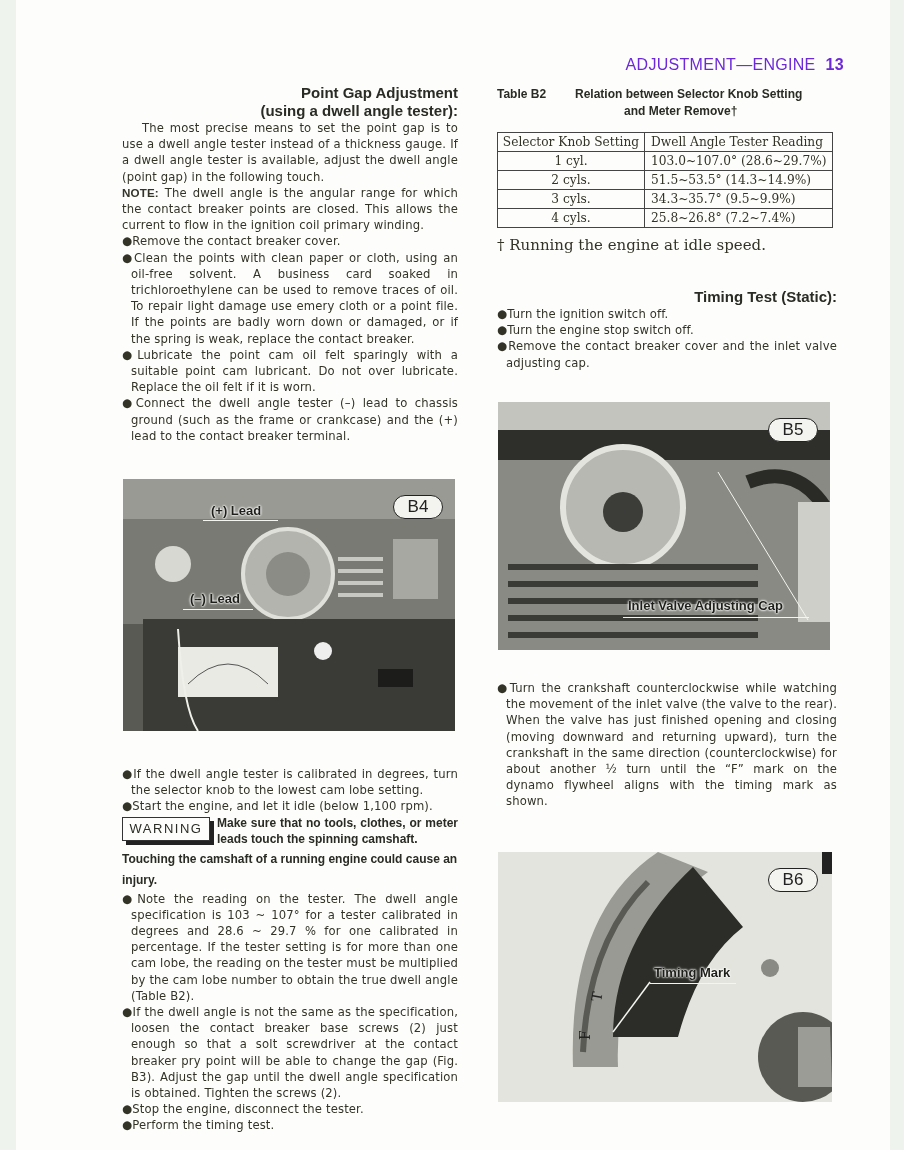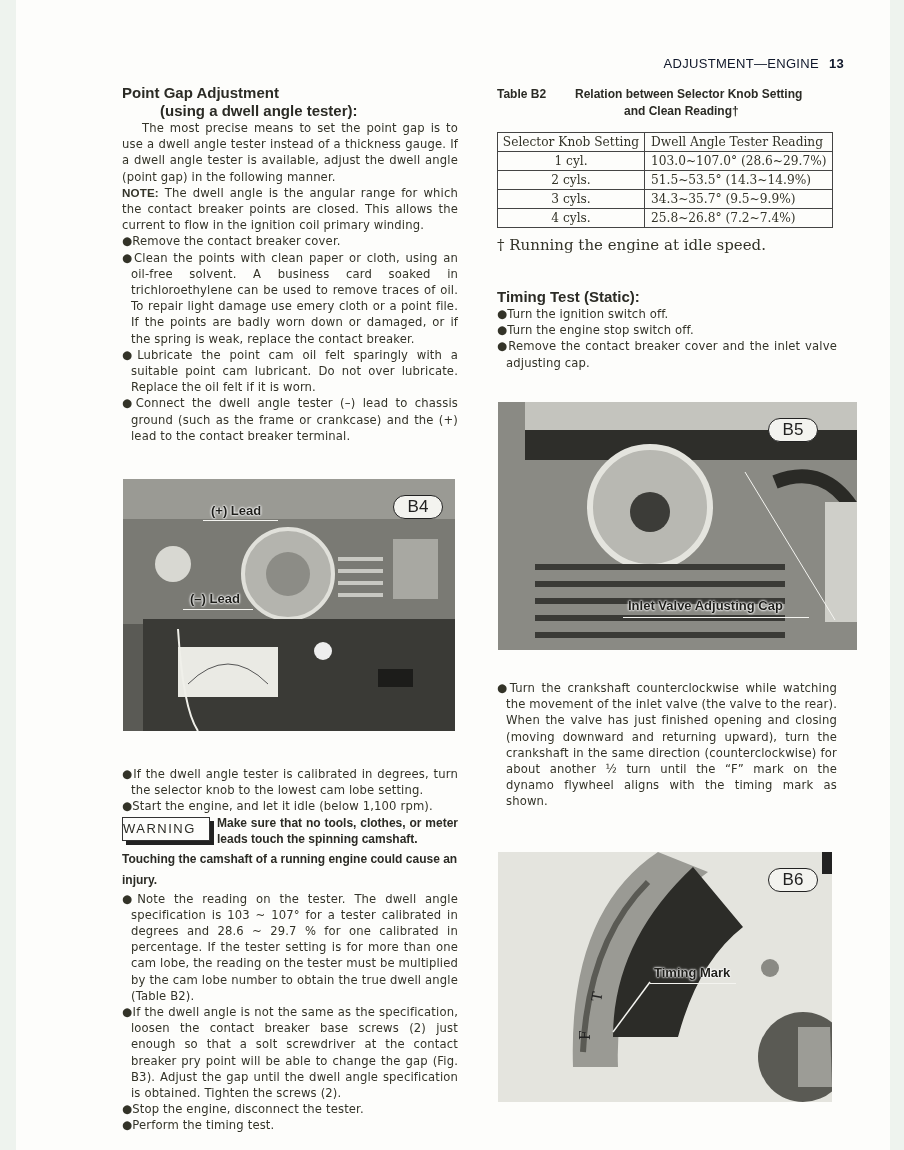--- a/index.html
+++ b/index.html
@@ -7,30 +7,30 @@
       width: 904px; height: 1150px; position: relative; overflow: hidden;
       background: #fdfdfb;
       font-family: "DejaVu Sans", sans-serif;
       color: #2a2a22;
     }
     .edge-left { position: absolute; left: 0; top: 0; width: 16px; height: 1150px; background: #eef3ee; }
     .edge-right { position: absolute; left: 890px; top: 0; width: 14px; height: 1150px; background: #eef3ee; }
 
     .running-head {
       position: absolute; left: 600px; top: 56px; width: 244px; text-align: right;
-      font-family: "Liberation Sans", sans-serif; font-size: 13px; letter-spacing: 0.3px; color: #0f172a;
+      font-family: "Liberation Sans", sans-serif; font-size: 16px; letter-spacing: 0.3px; color: #6d28d9;
     }
     .running-head .pg { font-weight: bold; margin-left: 10px; }
 
     .col { position: absolute; }
     .col-left { left: 122px; width: 336px; }
     .col-right { left: 497px; width: 340px; }
 
     .h-title {
-      font-family: "Liberation Sans", sans-serif; font-weight: bold; font-size: 15px; color: #2b2b25; margin: 0; line-height: 18px;
+      font-family: "Liberation Sans", sans-serif; font-weight: bold; font-size: 15px; color: #2b2b25; margin: 0; line-height: 18px; text-align: right;
     }
     .h-sub { padding-left: 38px; }
 
     .p {
       font-family: "DejaVu Sans", sans-serif; font-size: 11.6px; line-height: 16.2px;
       text-align: justify; margin: 0; color: #333328; letter-spacing: 0.15px;
     }
     .indent { text-indent: 20px; }
     .bullet { padding-left: 9px; text-indent: -9px; }
     .note-label { font-weight: bold; font-family: "Liberation Sans", sans-serif; }
@@ -65,21 +65,21 @@
     }
     table.spec td.c1, table.spec th.c1 { width: 138px; text-align: center; }
     table.spec td.c2, table.spec th.c2 { text-align: left; padding-left: 6px; }
 
     .footnote { font-family: "DejaVu Serif", serif; font-size: 15px; color: #333328; margin-top: 8px; }
 
     .warning-row { position: relative; height: 34px; }
     .warning-box {
       position: absolute; left: 0; top: 2px; width: 86px; height: 22px; border: 1.5px solid #333;
       box-shadow: 4px 4px 0 #222; font-family: "Liberation Sans", sans-serif; font-size: 13px;
-      letter-spacing: 1.5px; text-align: left; line-height: 22px; background: #fdfdfb; color: #2b2b25;
+      letter-spacing: 1.5px; text-align: center; line-height: 22px; background: #fdfdfb; color: #2b2b25;
     }
     .warning-text {
       position: absolute; left: 95px; top: 0; right: 0; font-family: "Liberation Sans", sans-serif;
       font-weight: bold; font-size: 12px; line-height: 16px; text-align: justify; color: #2b2b25;
     }
     .warning-cont {
       font-family: "Liberation Sans", sans-serif; font-weight: bold; font-size: 12px; line-height: 21px; color: #2b2b25; margin: 0;
     }
   </style>
 </head>
@@ -88,21 +88,21 @@
 <div class="edge-left"></div>
 <div class="edge-right"></div>
 
 <div class="running-head">
   <span>ADJUSTMENT—ENGINE</span><span class="pg">13</span>
 </div>
 
 <div class="col col-left" style="top:84px;">
   <h2 class="h-title">Point Gap Adjustment</h2>
   <h3 class="h-title h-sub">(using a dwell angle tester):</h3>
-  <p class="p indent">The most precise means to set the point gap is to use a dwell angle tester instead of a thickness gauge. If a dwell angle tester is available, adjust the dwell angle (point gap) in the following manner.</p>
+  <p class="p indent">The most precise means to set the point gap is to use a dwell angle tester instead of a thickness gauge. If a dwell angle tester is available, adjust the dwell angle (point gap) in the following touch.</p>
   <p class="p"><span class="note-label">NOTE:</span><span> The dwell angle is the angular range for which the contact breaker points are closed. This allows the current to flow in the ignition coil primary winding.</span></p>
   <p class="p bullet">●Remove the contact breaker cover.</p>
   <p class="p bullet">●Clean the points with clean paper or cloth, using an oil-free solvent. A business card soaked in trichloroethylene can be used to remove traces of oil. To repair light damage use emery cloth or a point file. If the points are badly worn down or damaged, or if the spring is weak, replace the contact breaker.</p>
   <p class="p bullet">●Lubricate the point cam oil felt sparingly with a suitable point cam lubricant. Do not over lubricate. Replace the oil felt if it is worn.</p>
   <p class="p bullet">●Connect the dwell angle tester (–) lead to chassis ground (such as the frame or crankcase) and the (+) lead to the contact breaker terminal.</p>
 </div>
 
 <div class="fig" style="left:123px; top:479px; width:332px; height:252px; background:#5a5a55;">
   <svg width="332" height="252" viewBox="0 0 332 252">
     <rect x="0" y="0" width="332" height="145" fill="#7a7a74"></rect>
@@ -141,21 +141,21 @@
   <p class="warning-cont">Touching the camshaft of a running engine could cause an injury.</p>
   <p class="p bullet">●Note the reading on the tester. The dwell angle specification is 103 ~ 107° for a tester calibrated in degrees and 28.6 ~ 29.7 % for one calibrated in percentage. If the tester setting is for more than one cam lobe, the reading on the tester must be multiplied by the cam lobe number to obtain the true dwell angle (Table B2).</p>
   <p class="p bullet">●If the dwell angle is not the same as the specification, loosen the contact breaker base screws (2) just enough so that a solt screwdriver at the contact breaker pry point will be able to change the gap (Fig. B3). Adjust the gap until the dwell angle specification is obtained. Tighten the screws (2).</p>
   <p class="p bullet">●Stop the engine, disconnect the tester.</p>
   <p class="p bullet">●Perform the timing test.</p>
 </div>
 
 <div class="col col-right" style="top:86px;">
   <div class="table-caption">
     <div><span class="lbl">Table B2</span><span>Relation between Selector Knob Setting</span></div>
-    <div class="l2">and Clean Reading†</div>
+    <div class="l2">and Meter Remove†</div>
   </div>
   <table class="spec">
     <tbody>
         <tr>
       <th class="c1">Selector Knob Setting</th>
       <th class="c2">Dwell Angle Tester Reading</th>
     </tr>
     <tr>
       <td class="c1">1 cyl.</td>
       <td class="c2">103.0~107.0° (28.6~29.7%)</td>
@@ -177,21 +177,21 @@
   <div class="footnote">† Running the engine at idle speed.</div>
 </div>
 
 <div class="col col-right" style="top:288px;">
   <h2 class="h-title">Timing Test (Static):</h2>
   <p class="p bullet">●Turn the ignition switch off.</p>
   <p class="p bullet">●Turn the engine stop switch off.</p>
   <p class="p bullet">●Remove the contact breaker cover and the inlet valve adjusting cap.</p>
 </div>
 
-<div class="fig" style="left:498px; top:402px; width:332px; height:248px; background:#8a8a84;padding-left:27px;">
+<div class="fig" style="left:498px; top:402px; width:332px; height:248px; background:#8a8a84;">
   <svg width="332" height="248" viewBox="0 0 332 248">
     <rect x="0" y="0" width="332" height="28" fill="#c4c4be"></rect>
     <rect x="0" y="28" width="332" height="30" fill="#2e2e2a"></rect>
     <circle cx="125" cy="105" r="60" fill="#b8b8b2" stroke="#e4e4de" stroke-width="6"></circle>
     <circle cx="125" cy="110" r="20" fill="#3c3c38"></circle>
     <g stroke="#3a3a36" stroke-width="6">
       <line x1="10" y1="165" x2="260" y2="165"></line>
         <line x1="10" y1="182" x2="260" y2="182"></line>
       <line x1="10" y1="199" x2="260" y2="199"></line>
         <line x1="10" y1="216" x2="260" y2="216"></line>

